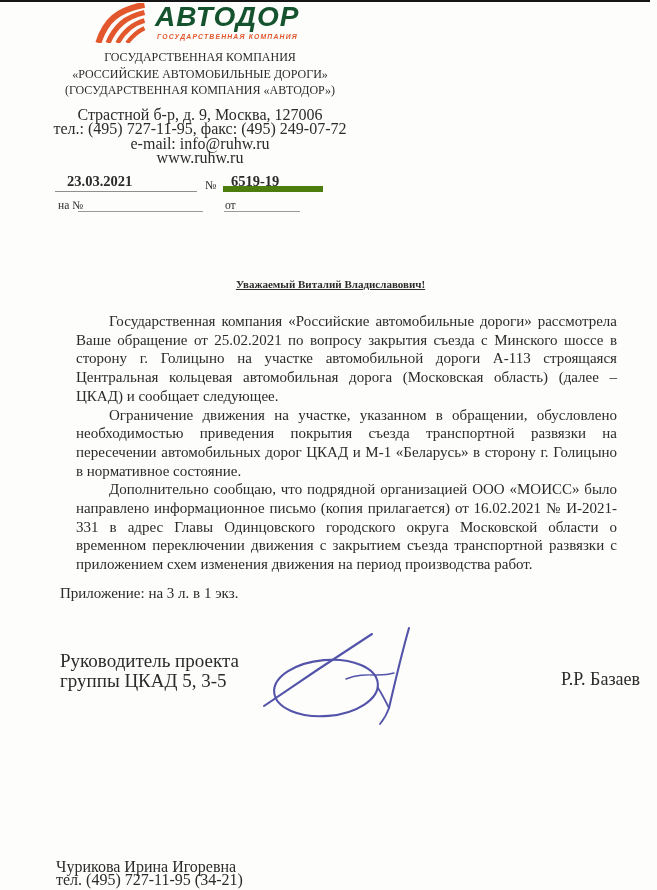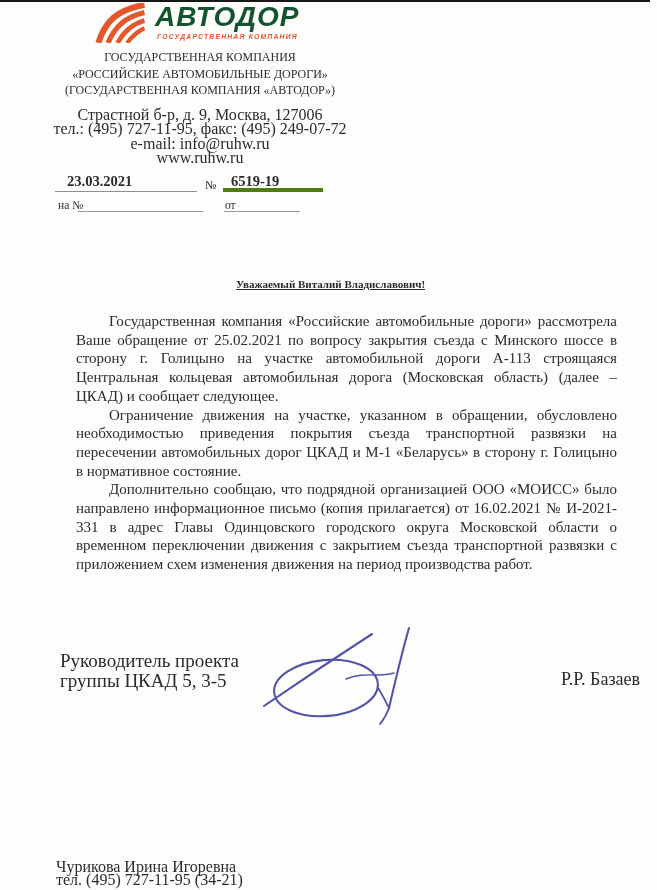--- a/index.html
+++ b/index.html
@@ -51,21 +51,21 @@
   
   .ref-row1 { position: absolute; top: 173px; left: 55px; width: 245px; height: 19px; }
   .date-field {
     position: absolute; left: 0; top: 0; width: 142px; height: 19px;
     border-bottom: 1px solid #8f8f8f;
     font-weight: bold; font-size: 14.5px; padding-left: 12px;
   }
   .num-sign { position: absolute; left: 150px; top: 5px; font-size: 12px; }
   .number-field {
     position: absolute; left: 168px; top: 0; width: 100px; height: 19px;
-    border-bottom: 4px solid #4d7c0f;
+    border-bottom: 6px solid #4d7c0f;
     font-weight: bold; font-size: 14.5px; padding-left: 8px;
   }
   .ref-row2 { position: absolute; top: 196px; left: 46px; width: 255px; height: 17px; font-size: 11.5px; }
   .reply-prefix { position: absolute; left: 12px; top: 3px; }
   .reply-number-field {
     position: absolute; left: 32px; top: 0; width: 125px; height: 16px;
     border-bottom: 1px solid #9a9a9a;
   }
   .reply-from { position: absolute; left: 179px; top: 3px; }
   .reply-date-field {
@@ -163,20 +163,21 @@
 
 
   <div class="salutation">Уважаемый Виталий Владиславович!</div>
 
   <div class="body-text">
     <p>Государственная компания «Российские автомобильные дороги» рассмотрела Ваше обращение от 25.02.2021 по вопросу закрытия съезда с Минского шоссе в сторону г. Голицыно на участке автомобильной дороги А-113 строящаяся Центральная кольцевая автомобильная дорога (Московская область) (далее – ЦКАД) и сообщает следующее.</p>
     <p>Ограничение движения на участке, указанном в обращении, обусловлено необходимостью приведения покрытия съезда транспортной развязки на пересечении автомобильных дорог ЦКАД и М-1 «Беларусь» в сторону г. Голицыно в нормативное состояние.</p>
     <p>Дополнительно сообщаю, что подрядной организацией ООО «МОИСС» было направлено информационное письмо (копия прилагается) от 16.02.2021 № И-2021-331 в адрес Главы Одинцовского городского округа Московской области о временном переключении движения с закрытием съезда транспортной развязки с приложением схем изменения движения на период производства работ.</p>
   </div>
 
+  <div class="attachment">Приложение: на 3 л. в 1 экз.</div>
 
   <div class="sig-position">
     <div>Руководитель проекта</div>
     <div>группы ЦКАД 5, 3-5</div>
   </div>
 
   <svg class="sig-image" viewBox="0 0 172 100">
     <g fill="none" stroke="#5354a9" stroke-width="2.1" stroke-linecap="round">
       <ellipse cx="72" cy="62" rx="52" ry="28" transform="rotate(-5 72 62)"></ellipse>
       <path d="M 10 80 C 42 58 84 30 118 8"></path>

